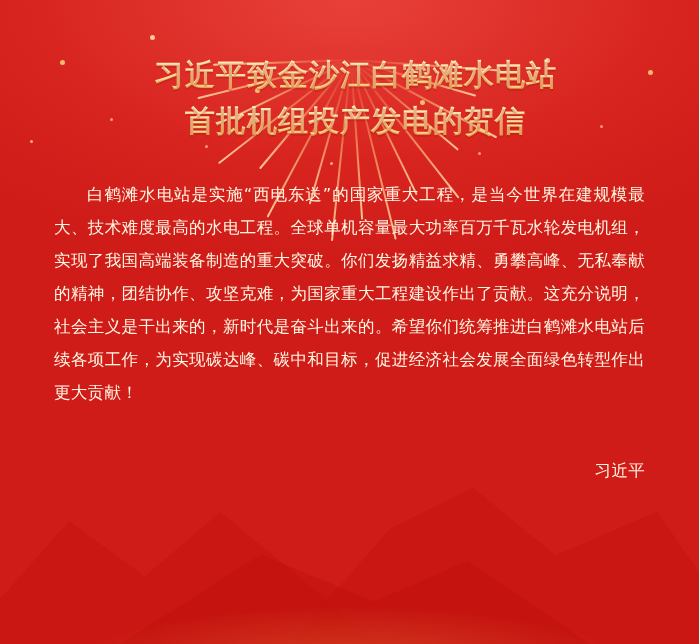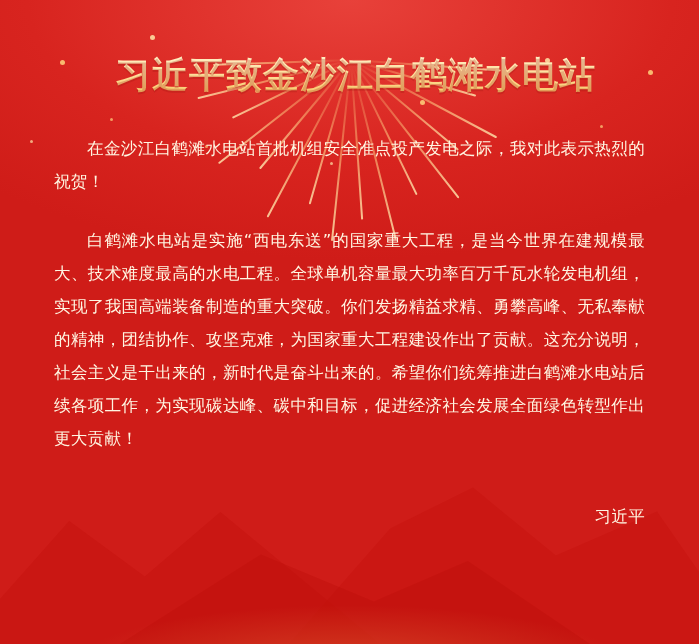--- a/index.html
+++ b/index.html
@@ -87,21 +87,21 @@
   
   .title-wrap {
     position: relative;
     padding-top: 52px;
     text-align: center;
     z-index: 4;
   }
   .title-line {
     font-family: "DejaVu Sans", "Liberation Sans", sans-serif;
     font-weight: bold;
-    font-size: 36px;
+    font-size: 30px;
     line-height: 46px;
     letter-spacing: 1px;
     color: #ffe9b0;
     background: linear-gradient(180deg, #fff3cf 0%, #ffdf9b 48%, #f6c460 100%);
     -webkit-background-clip: text;
     background-clip: text;
     -webkit-text-fill-color: transparent;
     text-shadow: 0 2px 0 rgba(150,20,10,0.25);
     margin-left: 12px;
   }
@@ -168,24 +168,24 @@
     <div class="spark" style="left:420px; top:160px;"></div>
     <div class="spark sm" style="left:478px; top:212px;"></div>
     <div class="spark gold" style="left:545px; top:118px;"></div>
     <div class="spark sm" style="left:600px; top:185px;"></div>
     <div class="spark" style="left:648px; top:130px;"></div>
     <div class="spark sm gold" style="left:30px; top:200px;"></div>
   </div>
 
   <div class="title-wrap">
     <div class="title-line">习近平致金沙江白鹤滩水电站</div>
+    <div class="title-line">首批机组投产发电的贺信</div>
   </div>
 
   <div class="content">
-    <p>在金沙江白鹤滩水电站首批机组安全准点投产发电之际，我对此表示热烈的祝贺！</p>
     <p>白鹤滩水电站是实施“西电东送”的国家重大工程，是当今世界在建规模最大、技术难度最高的水电工程。全球单机容量最大功率百万千瓦水轮发电机组，实现了我国高端装备制造的重大突破。你们发扬精益求精、勇攀高峰、无私奉献的精神，团结协作、攻坚克难，为国家重大工程建设作出了贡献。这充分说明，社会主义是干出来的，新时代是奋斗出来的。希望你们统筹推进白鹤滩水电站后续各项工作，为实现碳达峰、碳中和目标，促进经济社会发展全面绿色转型作出更大贡献！</p>
   </div>
 
   <div class="signature">
     <div>习近平</div>
   </div>
 
   <div class="mountains">
     <div class="mtn a"></div>
     <div class="mtn b"></div>

